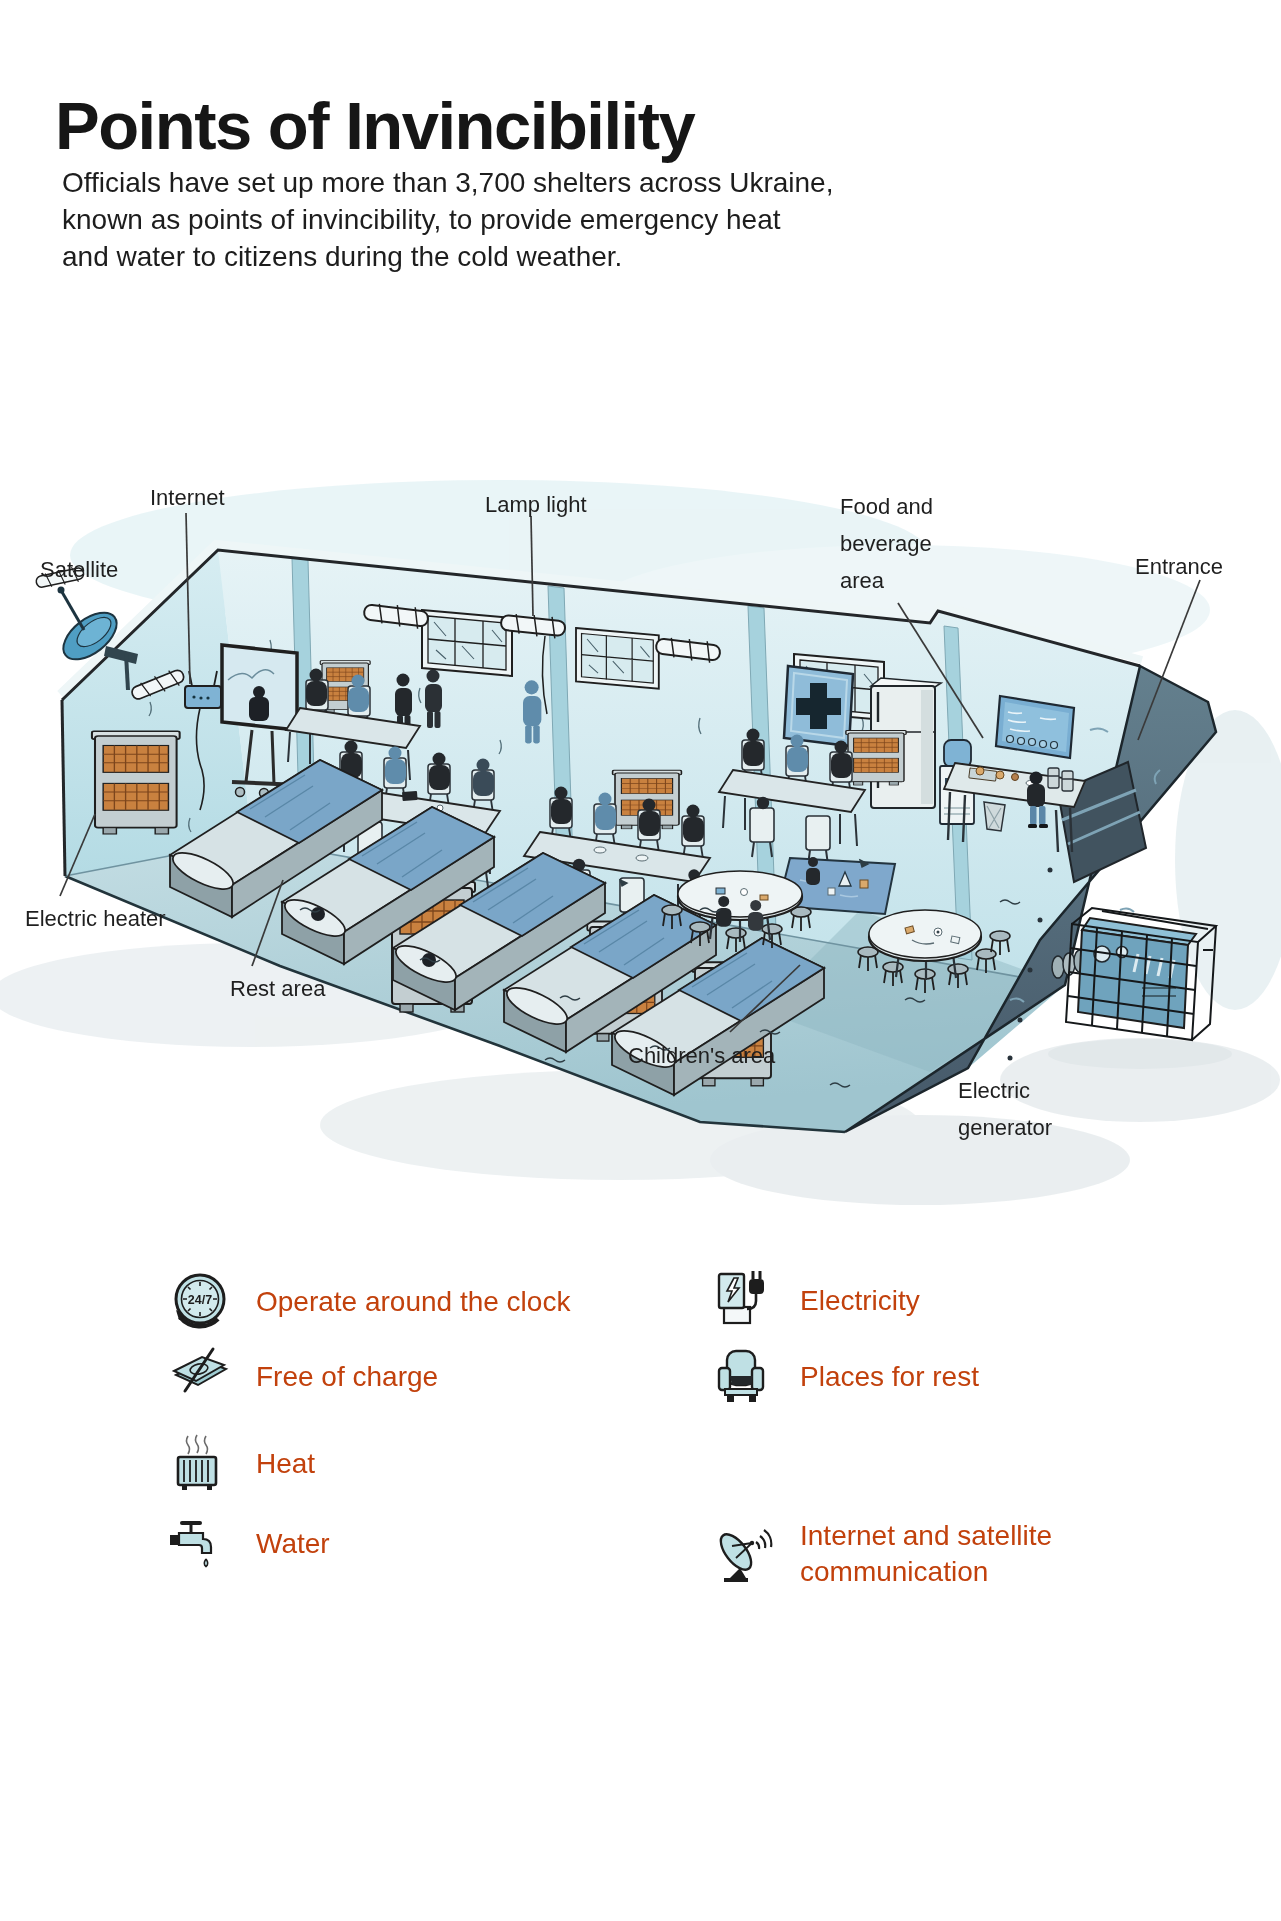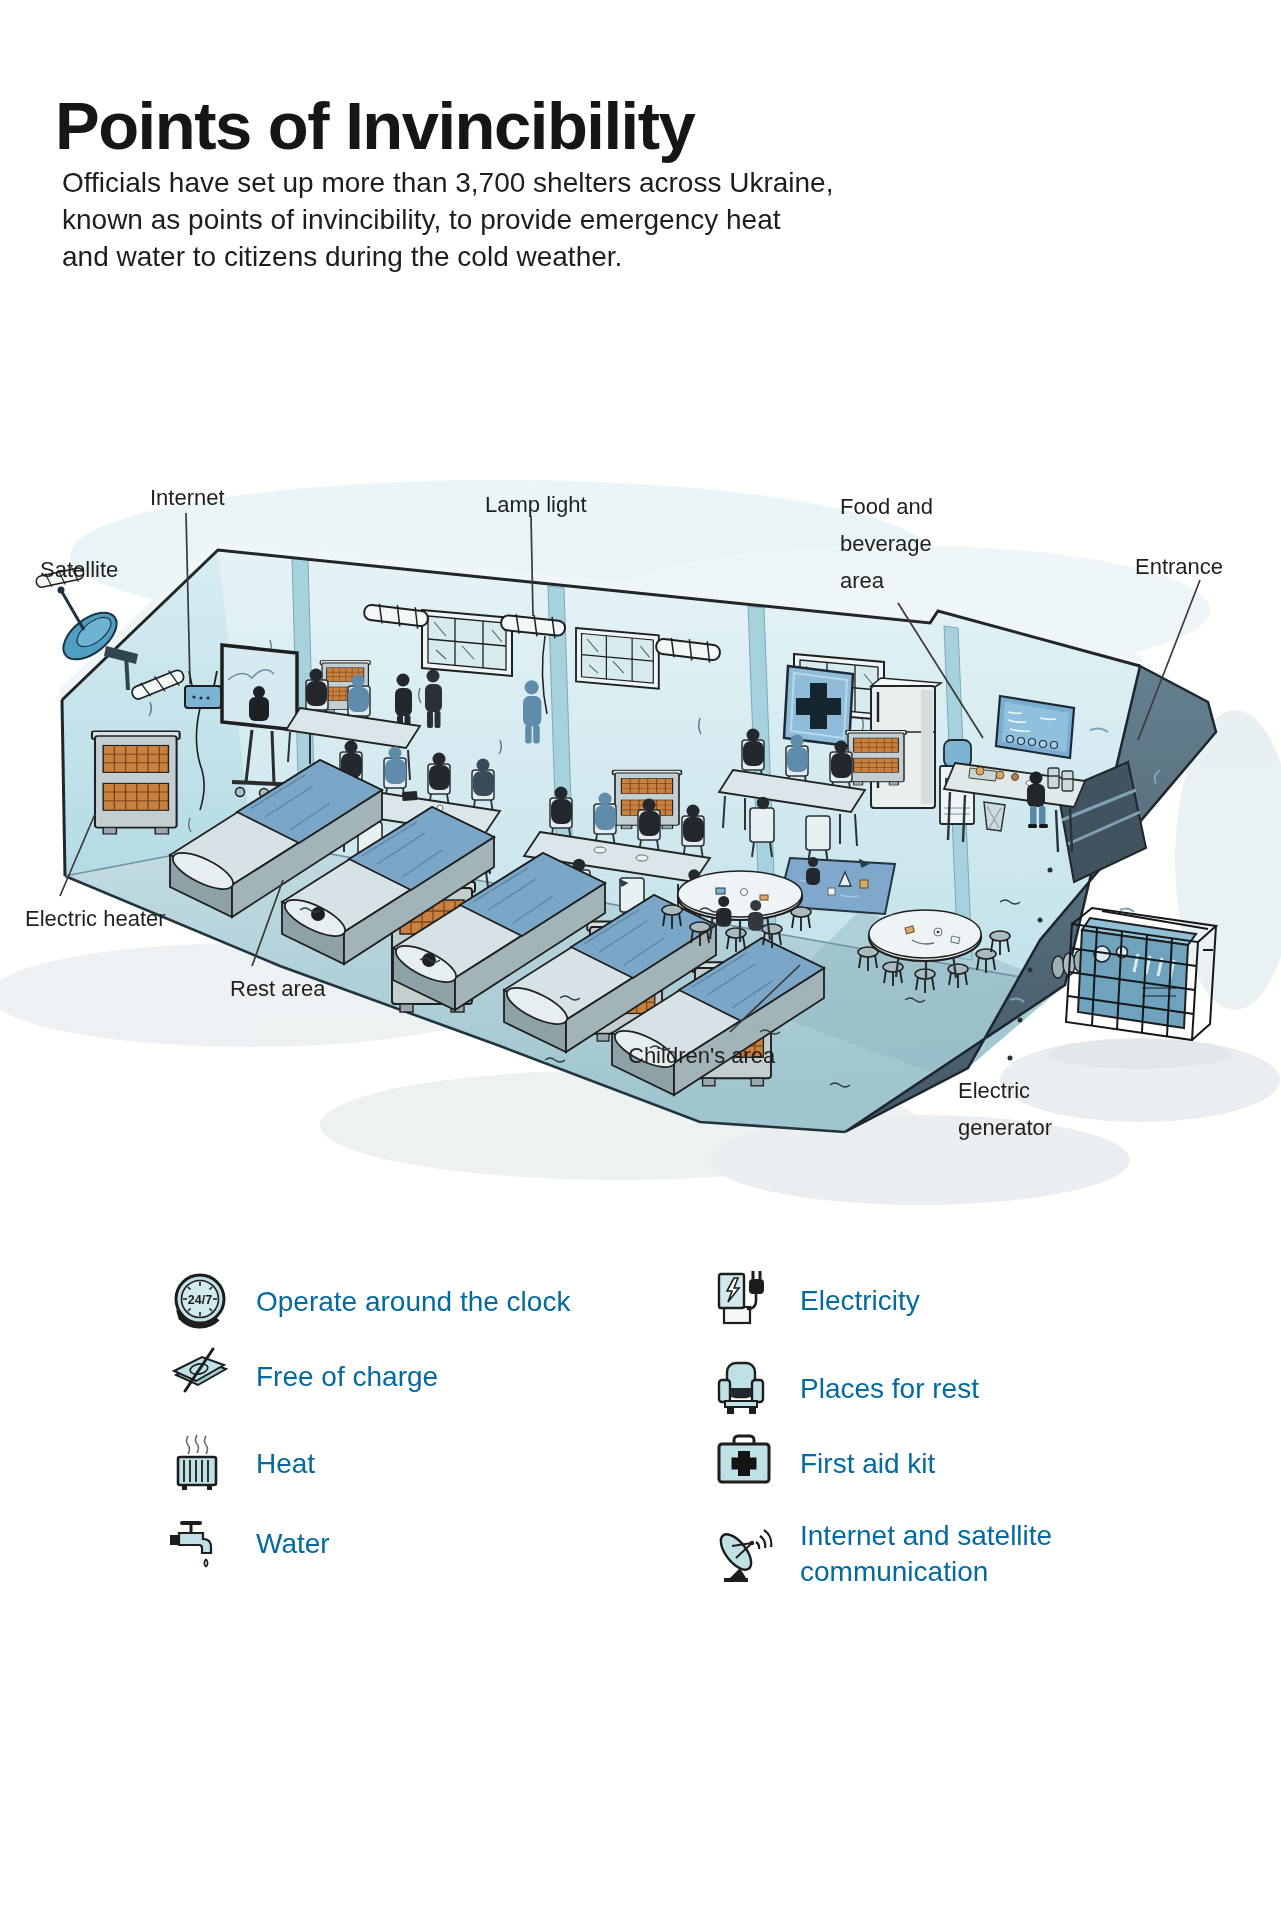--- a/index.html
+++ b/index.html
@@ -8,21 +8,21 @@
   .page-title{position:absolute;left:55px;top:42px;font-size:67px;font-weight:600;
               letter-spacing:-1.5px;color:#161616;white-space:nowrap;}
   .page-desc{position:absolute;left:62px;top:164px;font-size:28px;line-height:37px;color:#1d1d1d;}
   .scene{position:absolute;left:0;top:0;width:1281px;height:1250px;}
   .scene svg.bg{position:absolute;left:0;top:440px;}
   .lbl{position:absolute;font-size:22px;line-height:37px;color:#1f1f1f;white-space:nowrap;z-index:5;}
   .lbl.wrap{white-space:normal;}
   .legend{position:absolute;left:0;top:1230px;width:1281px;height:560px;}
   .lrow{position:absolute;display:flex;align-items:center;height:70px;}
   .licon{width:66px;display:flex;justify-content:flex-start;align-items:center;flex:0 0 66px;}
-  .ltext{font-size:28px;line-height:36px;color:#0369a1;margin-left:22px;white-space:nowrap;}
+  .ltext{font-size:28px;line-height:36px;color:#c2410c;margin-left:22px;white-space:nowrap;}
   .ltext.wrap{white-space:normal;width:330px;}
 </style>
 </head>
 <body>
 
 <div class="scene">
 
   <h1 class="page-title">Points of Invincibility</h1>
   <div class="page-desc">
     <div>Officials have set up more than 3,700 shelters across Ukraine,</div>
@@ -519,46 +519,35 @@
         <rect x="7" y="5" width="25" height="34" rx="2" fill="#d2eaed" stroke="#1d1d1d" stroke-width="2.4"></rect>
         <path d="M22,9 L15,22 h5 L16,33 L27,19 h-5 L26,9 Z" fill="#ffffff" stroke="#1d1d1d" stroke-width="1.6"></path>
         <path d="M41,10 V2 M48,10 V2" stroke="#1d1d1d" stroke-width="3"></path>
         <rect x="37" y="10" width="15" height="15" rx="4" fill="#1d1d1d"></rect>
         <path d="M44,25 v7 q0,8 -9,8" fill="none" stroke="#1d1d1d" stroke-width="2.6"></path>
       </svg>
     </span>
     <span class="ltext">Electricity</span>
   </div>
 
-  <div class="lrow" style="left:712px;top:124px">
+  <div class="lrow" style="left:712px;top:112px">
     <span class="licon">
       <svg width="64" height="64" viewBox="0 0 64 64">
         <rect x="15" y="6" width="28" height="34" rx="9" fill="#bfe0e4" stroke="#1d1d1d" stroke-width="2.4"></rect>
         <rect x="7" y="23" width="11" height="22" rx="3" fill="#bfe0e4" stroke="#1d1d1d" stroke-width="2.4"></rect>
         <rect x="40" y="23" width="11" height="22" rx="3" fill="#bfe0e4" stroke="#1d1d1d" stroke-width="2.4"></rect>
         <path d="M18,31 h23 l-2,9 h-19 Z" fill="#23272a"></path>
         <rect x="13" y="44" width="32" height="6" fill="#bfe0e4" stroke="#1d1d1d" stroke-width="2"></rect>
         <rect x="15" y="50" width="7" height="7" fill="#1d1d1d"></rect>
           <rect x="37" y="50" width="7" height="7" fill="#1d1d1d"></rect>
       </svg>
     </span>
     <span class="ltext">Places for rest</span>
   </div>
 
-  <div class="lrow" style="left:712px;top:199px">
-    <span class="licon">
-      <svg width="64" height="64" viewBox="0 0 64 64">
-        <rect x="22" y="4" width="20" height="10" rx="4" fill="none" stroke="#1d1d1d" stroke-width="3"></rect>
-        <rect x="7" y="12" width="50" height="38" rx="3" fill="#bfe0e4" stroke="#1d1d1d" stroke-width="3"></rect>
-        <rect x="26" y="19" width="12" height="25" fill="#131313"></rect>
-        <rect x="19.5" y="25.5" width="25" height="12" fill="#131313"></rect>
-      </svg>
-    </span>
-    <span class="ltext">First aid kit</span>
-  </div>
 
   <div class="lrow" style="left:712px;top:288px;height:72px">
     <span class="licon">
       <svg width="64" height="64" viewBox="0 0 64 64">
         <path d="M44,20 a7,7 0 0 1 3,7 M48,14 a12,12 0 0 1 5,12 M52,8 a17,17 0 0 1 7,17" fill="none" stroke="#1d1d1d" stroke-width="2.2"></path>
         <ellipse cx="24" cy="30" rx="10" ry="21" transform="rotate(-38 24 30)" fill="#bfe0e4" stroke="#1d1d1d" stroke-width="2.4"></ellipse>
         <path d="M20,24 L40,21 M24,36 L40,21" stroke="#1d1d1d" stroke-width="1.8"></path>
         <circle cx="40" cy="21" r="2.2" fill="#1d1d1d"></circle>
         <path d="M28,46 l6,10 h-16 Z" fill="#1d1d1d"></path>
         <rect x="12" y="56" width="24" height="4" fill="#1d1d1d"></rect>

